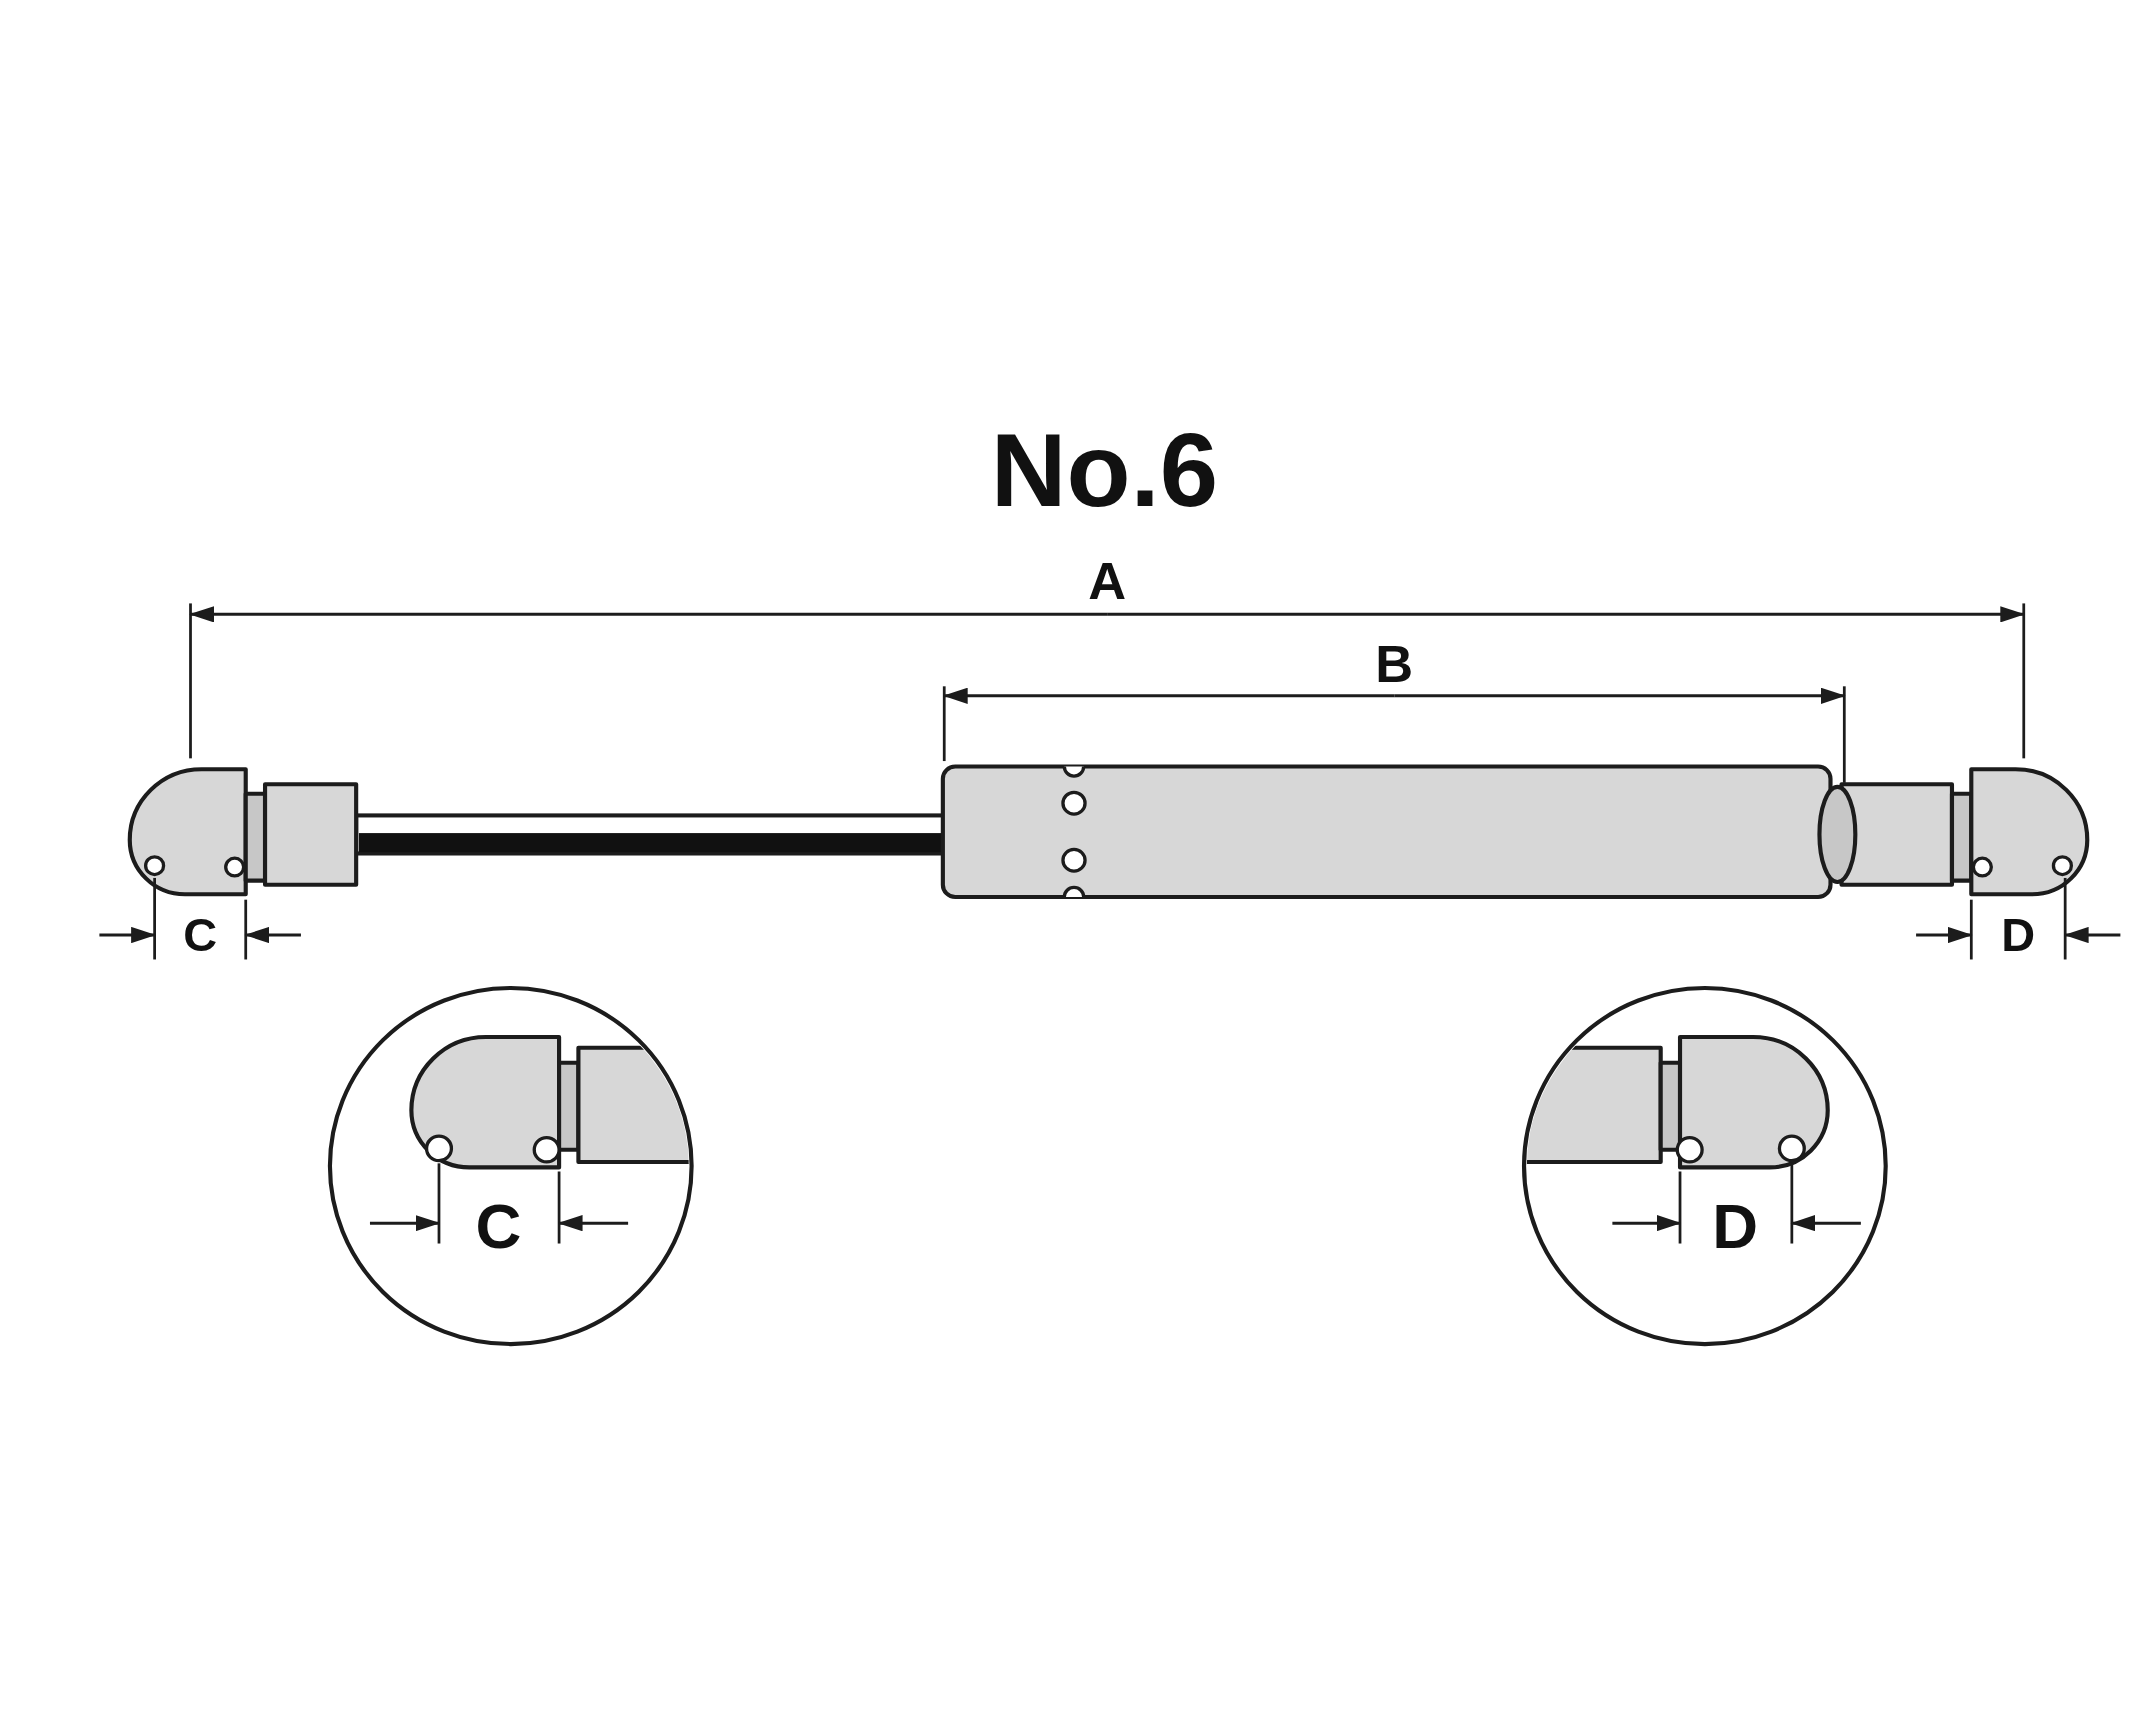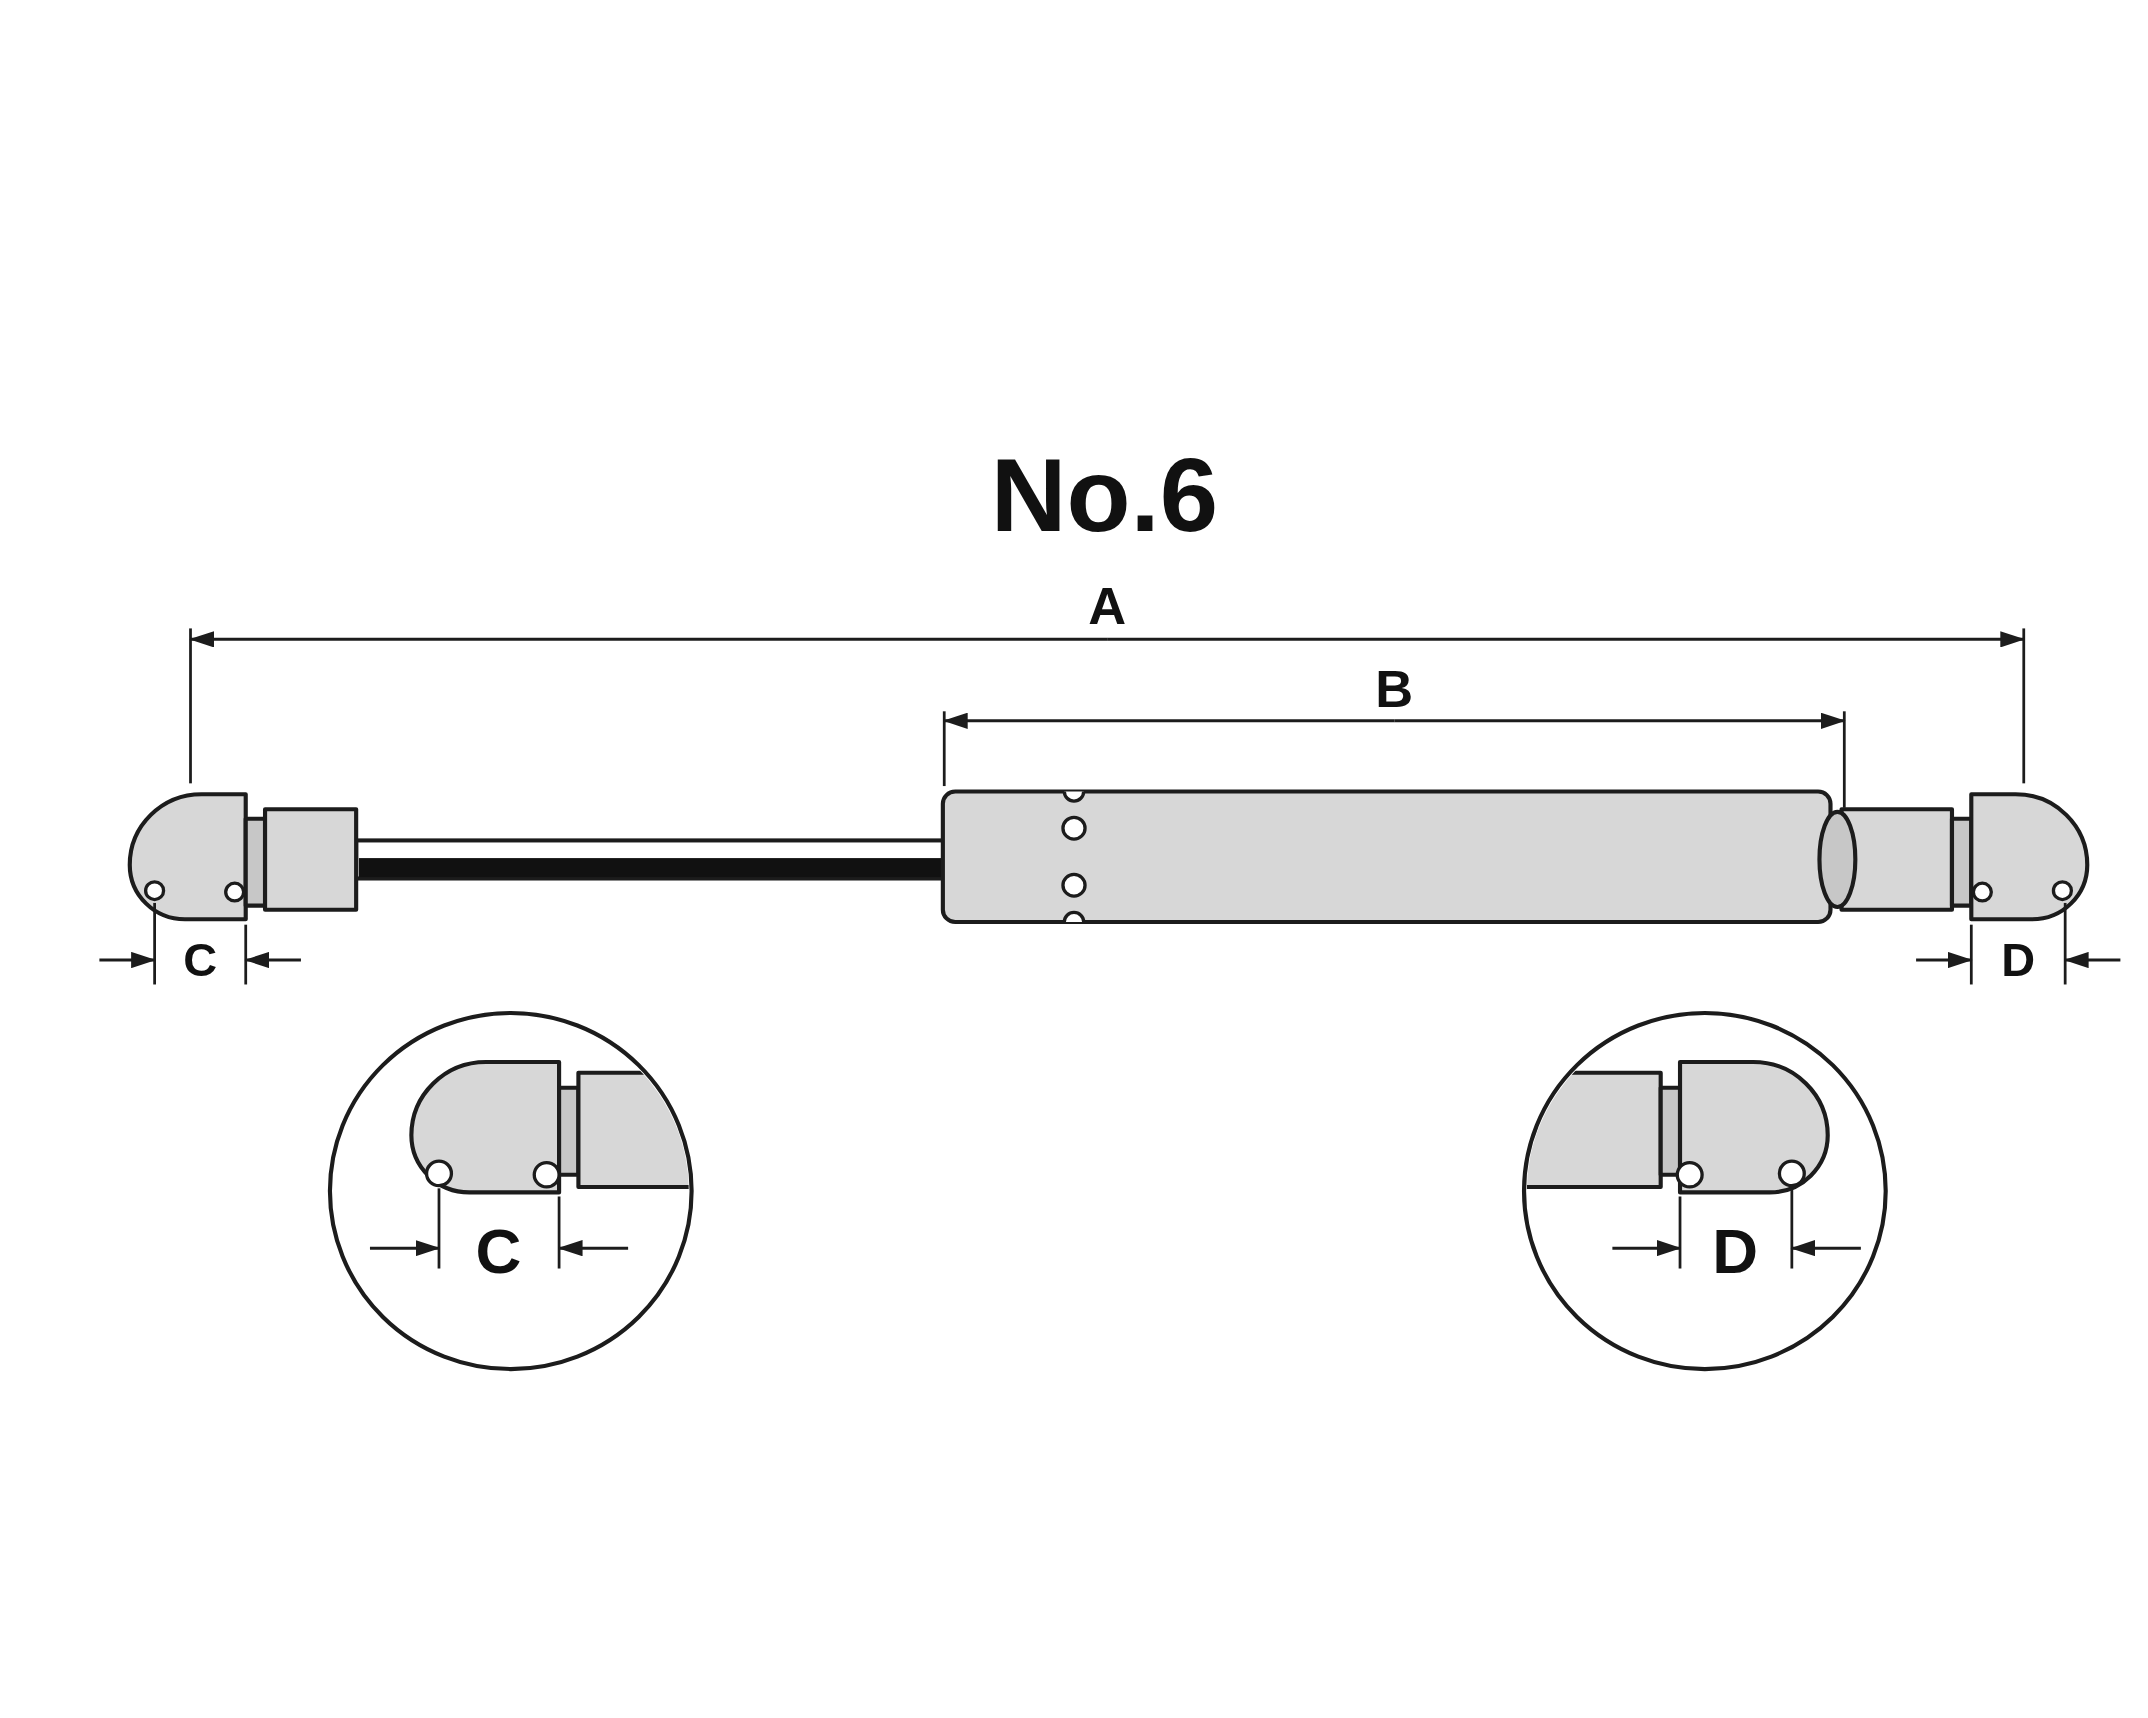--- a/index.html
+++ b/index.html
@@ -2,21 +2,21 @@
 <html style="font-size:13.4px"><head>
 <meta charset="utf-8">
 <style>
   html, body { margin: 0; padding: 0; }
   body {
     width: 2148px; height: 1718px;
     background: #ffffff;
     font-family: "Liberation Sans", sans-serif;
     overflow: hidden;
   }
-  .stage { width: 2148px; height: 1692px; margin-top: 25px; }
+  .stage { width: 2148px; height: 1692px; }
   svg { display: block; width: 100%; height: 100%; }
 
   .part        { fill: #d7d7d7; stroke: #1c1c1c; stroke-width: 3; stroke-linejoin: round; }
   .part-shaded { fill: #c7c7c7; stroke: #1c1c1c; stroke-width: 3; stroke-linejoin: round; }
   .hole        { fill: #ffffff; stroke: #1c1c1c; stroke-width: 2.4; }
   .rod-body    { fill: #ffffff; stroke: #1c1c1c; stroke-width: 3; }
   .rod-shadow  { fill: #111111; stroke: none; }
 
   .dim-line { stroke: #1c1c1c; stroke-width: 2.2; fill: none; }
   .ext-line { stroke: #1c1c1c; stroke-width: 2;   fill: none; }

